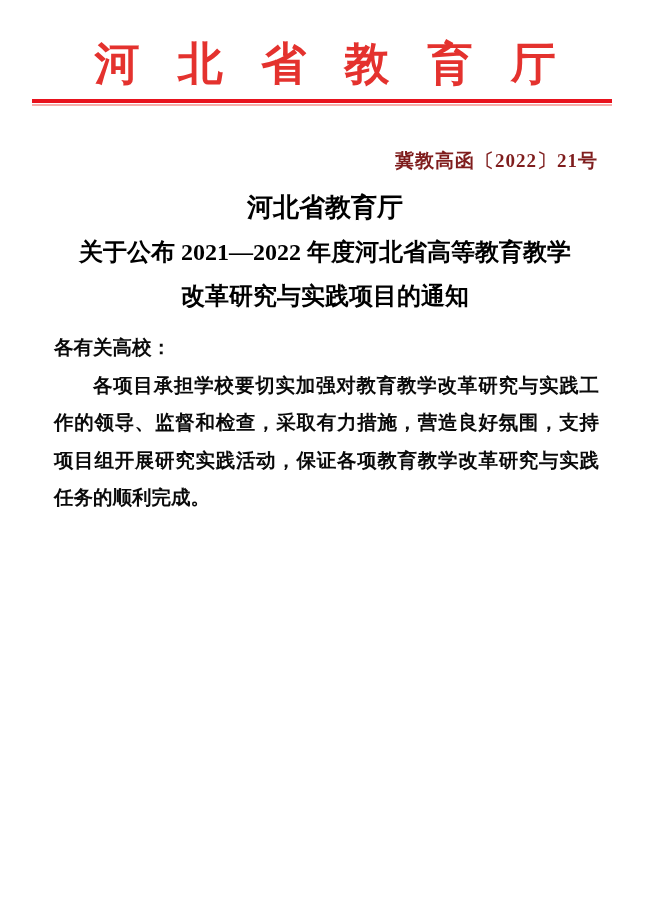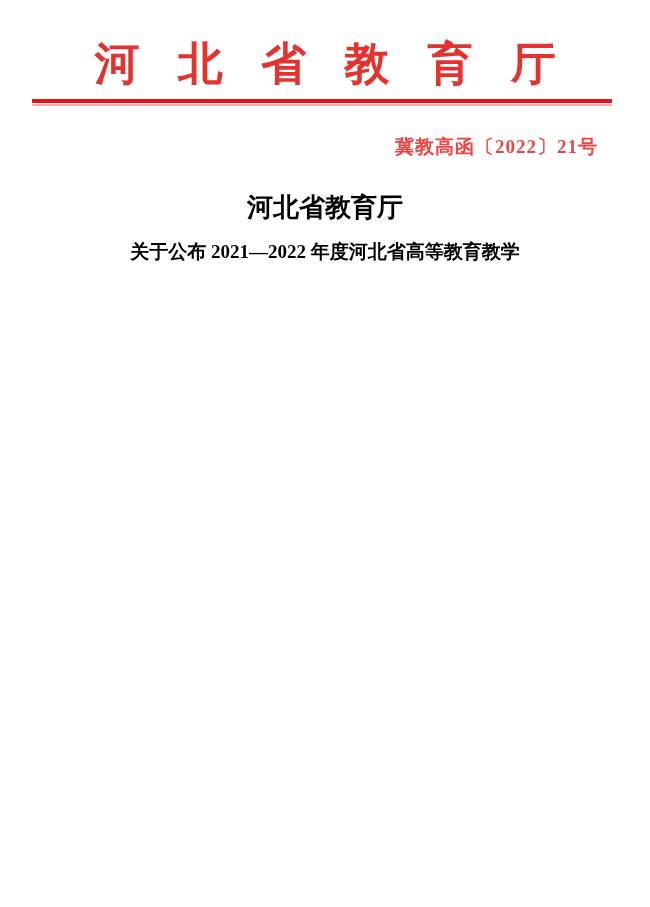--- a/index.html
+++ b/index.html
@@ -33,41 +33,41 @@
   .rule { position: absolute; left: 32px; width: 580px; }
   .rule .thick { height: 4px; background: #e8121d; }
   .rule .thin  { height: 2px; background: #f5aeab; margin-top: 1px; }
   .rule.rule-top { top: 99px; }
   .rule.rule-bottom { top: 877px; }
   .rule.rule-bottom .thin { margin-top: 0; margin-bottom: 1px; }
 
   
   .doc-number {
     position: absolute;
-    top: 134px;
+    top: 148px;
     right: 52px;
     font-size: 19px;
     font-weight: bold;
-    color: #ef4444;
+    color: #7f1d1d;
     letter-spacing: 1px;
     white-space: nowrap;
   }
 
   
   .doc-title {
     position: absolute;
     top: 186px;
     left: 0;
     width: 650px;
     text-align: center;
     color: #000;
     font-weight: bold;
   }
   .doc-title .t1 { font-size: 26px; line-height: 44px; }
-  .doc-title .t2, .doc-title .t3 { font-size: 19px; line-height: 44px; }
+  .doc-title .t2, .doc-title .t3 { font-size: 24px; line-height: 44px; }
 
   
   .body-text {
     position: absolute;
     top: 329px;
     left: 54px;
     width: 545px;
     font-size: 19.5px;
     line-height: 37.6px;
     font-weight: bold;
@@ -88,23 +88,26 @@
   <div class="rule rule-top">
     <div class="thick"></div>
     <div class="thin"></div>
   </div>
 
   <div class="doc-number">冀教高函〔2022〕21号</div>
 
   <div class="doc-title">
     <div class="t1">河北省教育厅</div>
     <div class="t2">关于公布 2021—2022 年度河北省高等教育教学</div>
+    <div class="t3">改革研究与实践项目的通知</div>
   </div>
 
   <div class="body-text">
+    <p class="salutation">各有关高校：</p>
+    <p class="para">各项目承担学校要切实加强对教育教学改革研究与实践工作的领导、监督和检查，采取有力措施，营造良好氛围，支持项目组开展研究实践活动，保证各项教育教学改革研究与实践任务的顺利完成。</p>
   </div>
 
   <div class="rule rule-bottom">
     <div class="thin"></div>
     <div class="thick"></div>
   </div>
 
 </div>
 
 </body></html>

